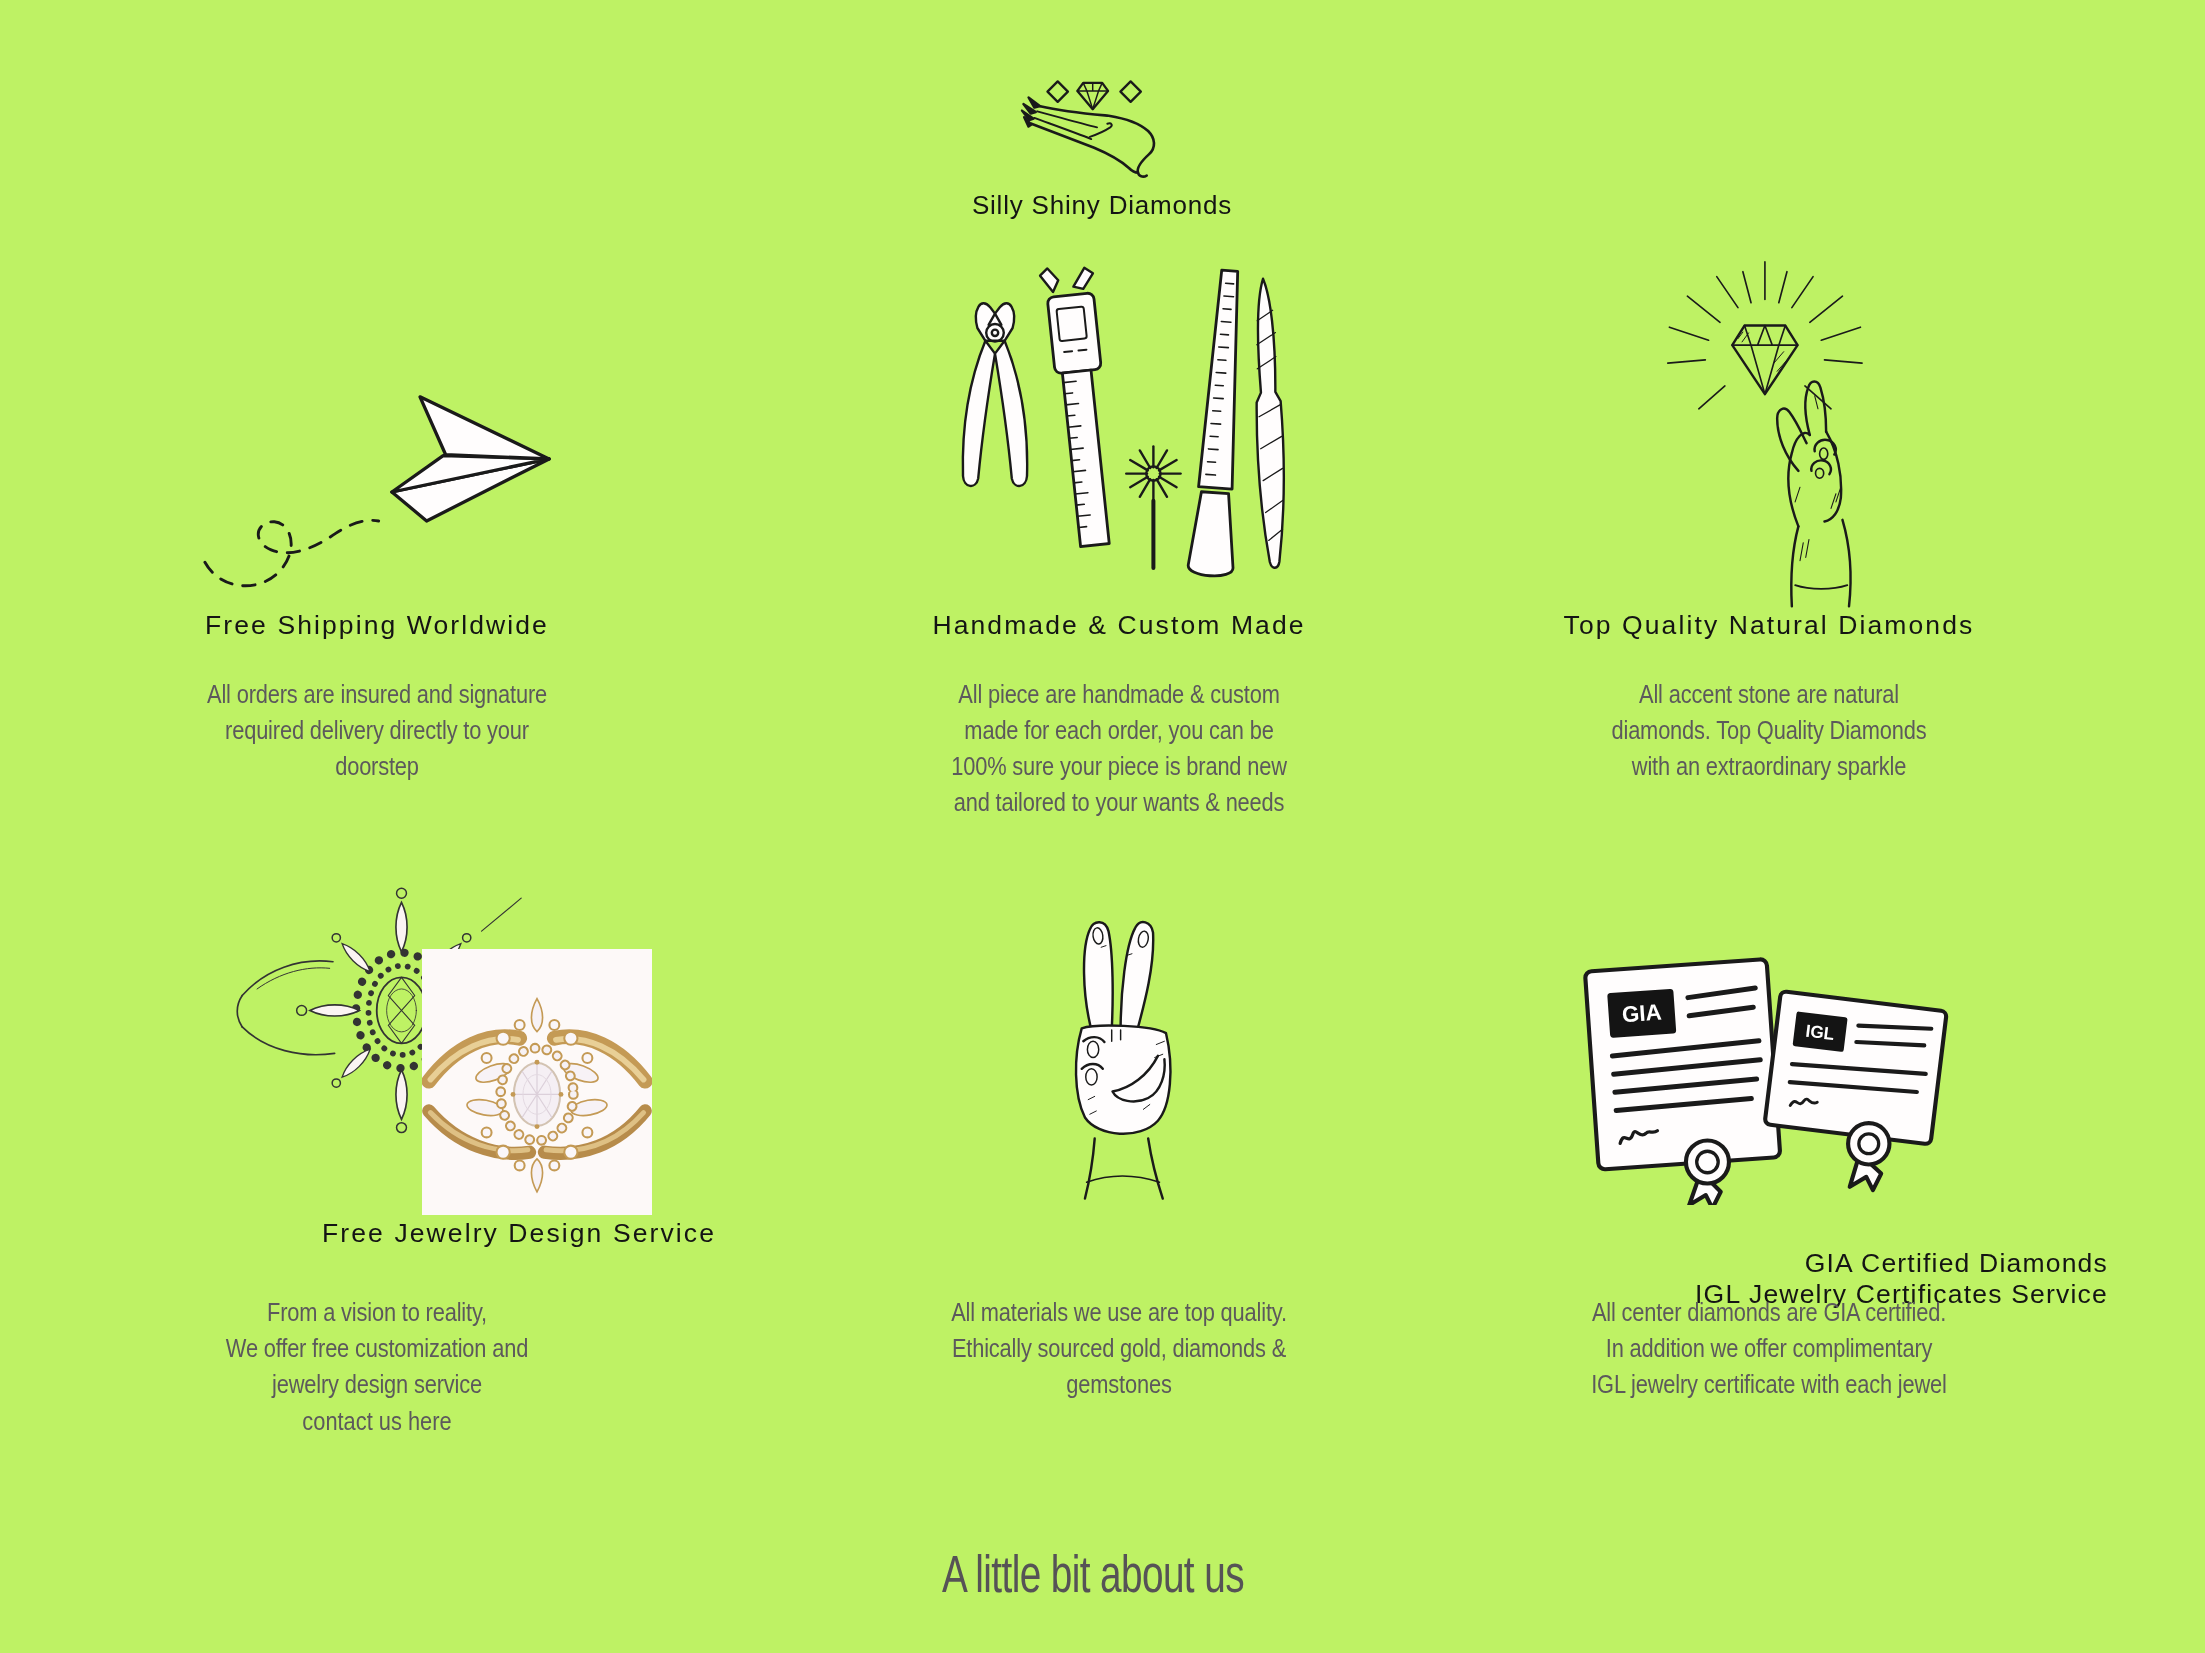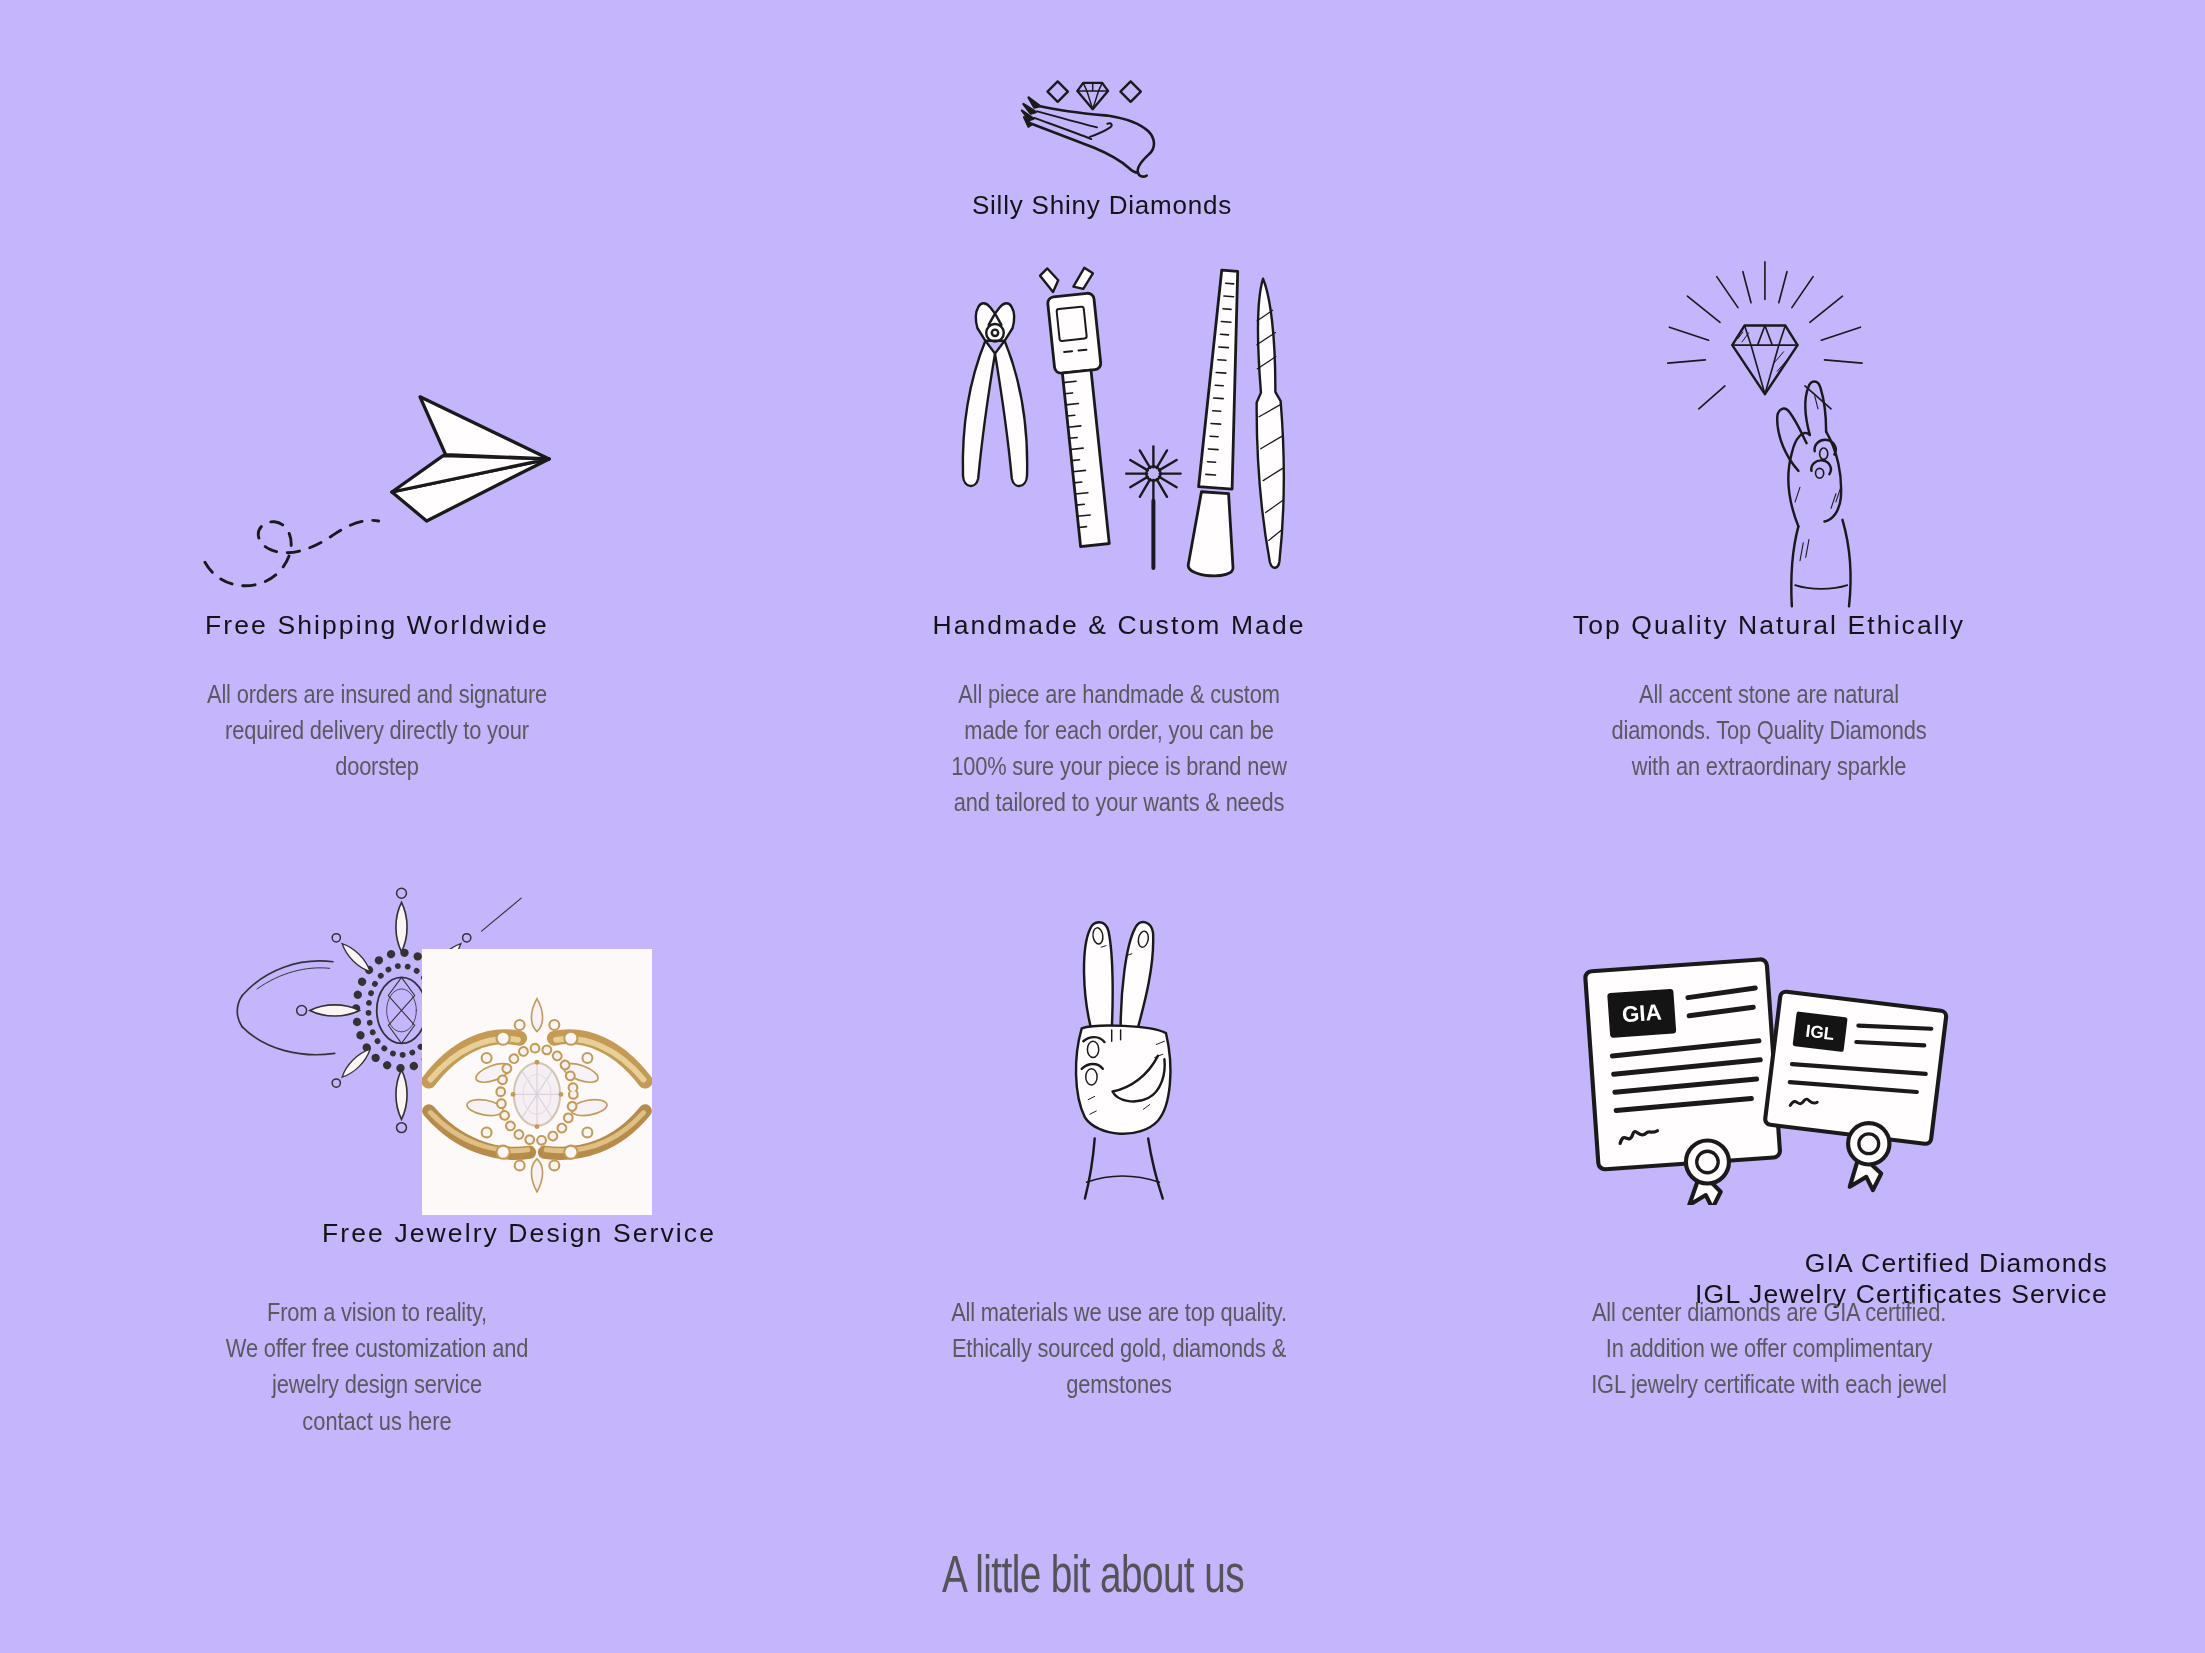--- a/index.html
+++ b/index.html
@@ -1,19 +1,19 @@
 <!DOCTYPE html>
 <html style="font-size:13.2px"><head>
 <meta charset="utf-8">
 <style>
   html,body{margin:0;padding:0;}
   #page{
     position:relative;
     width:2205px;height:1654px;
-    background:#c4b5fd;
+    background:#bef264;
     font-family:"Liberation Sans", sans-serif;
     overflow:hidden;
   }
   svg{display:block;}
   .ink{stroke:#1a1a1a;fill:none;stroke-linecap:round;stroke-linejoin:round;}
   .paper{fill:#fffdfd;}
 
   
   #logo{position:absolute;left:1100px;top:61px;transform:translateX(-50%);width:248px;}
   #logo-text{
@@ -238,21 +238,21 @@
         <g class="ink" stroke-width="2">
           <path d="M212,402 C230,408 258,408 276,402"></path>
           <ellipse cx="247" cy="241" rx="5" ry="7"></ellipse>
           <ellipse cx="242" cy="265" rx="5" ry="6"></ellipse>
         </g>
         <g class="ink" stroke-width="1.3">
           <path d="M222,350 L218,372 M229,346 L225,368 M262,300 L268,282 M256,308 L262,290 M212,300 L218,282 M236,170 L240,186"></path>
         </g>
       </svg>
     </div>
-    <div class="feature-title">Top Quality Natural Ethically</div>
+    <div class="feature-title">Top Quality Natural Diamonds</div>
     <div class="feature-body">All accent stone are natural
 diamonds. Top Quality Diamonds
 with an extraordinary sparkle</div>
   </div>
 
   <div class="cell row2" id="cell-3">
     <div class="icon-wrap">
       <svg class="ring-sketch" width="339" height="260" viewBox="0 0 410 315">
         <g stroke="#333" fill="none" stroke-linecap="round">
 

